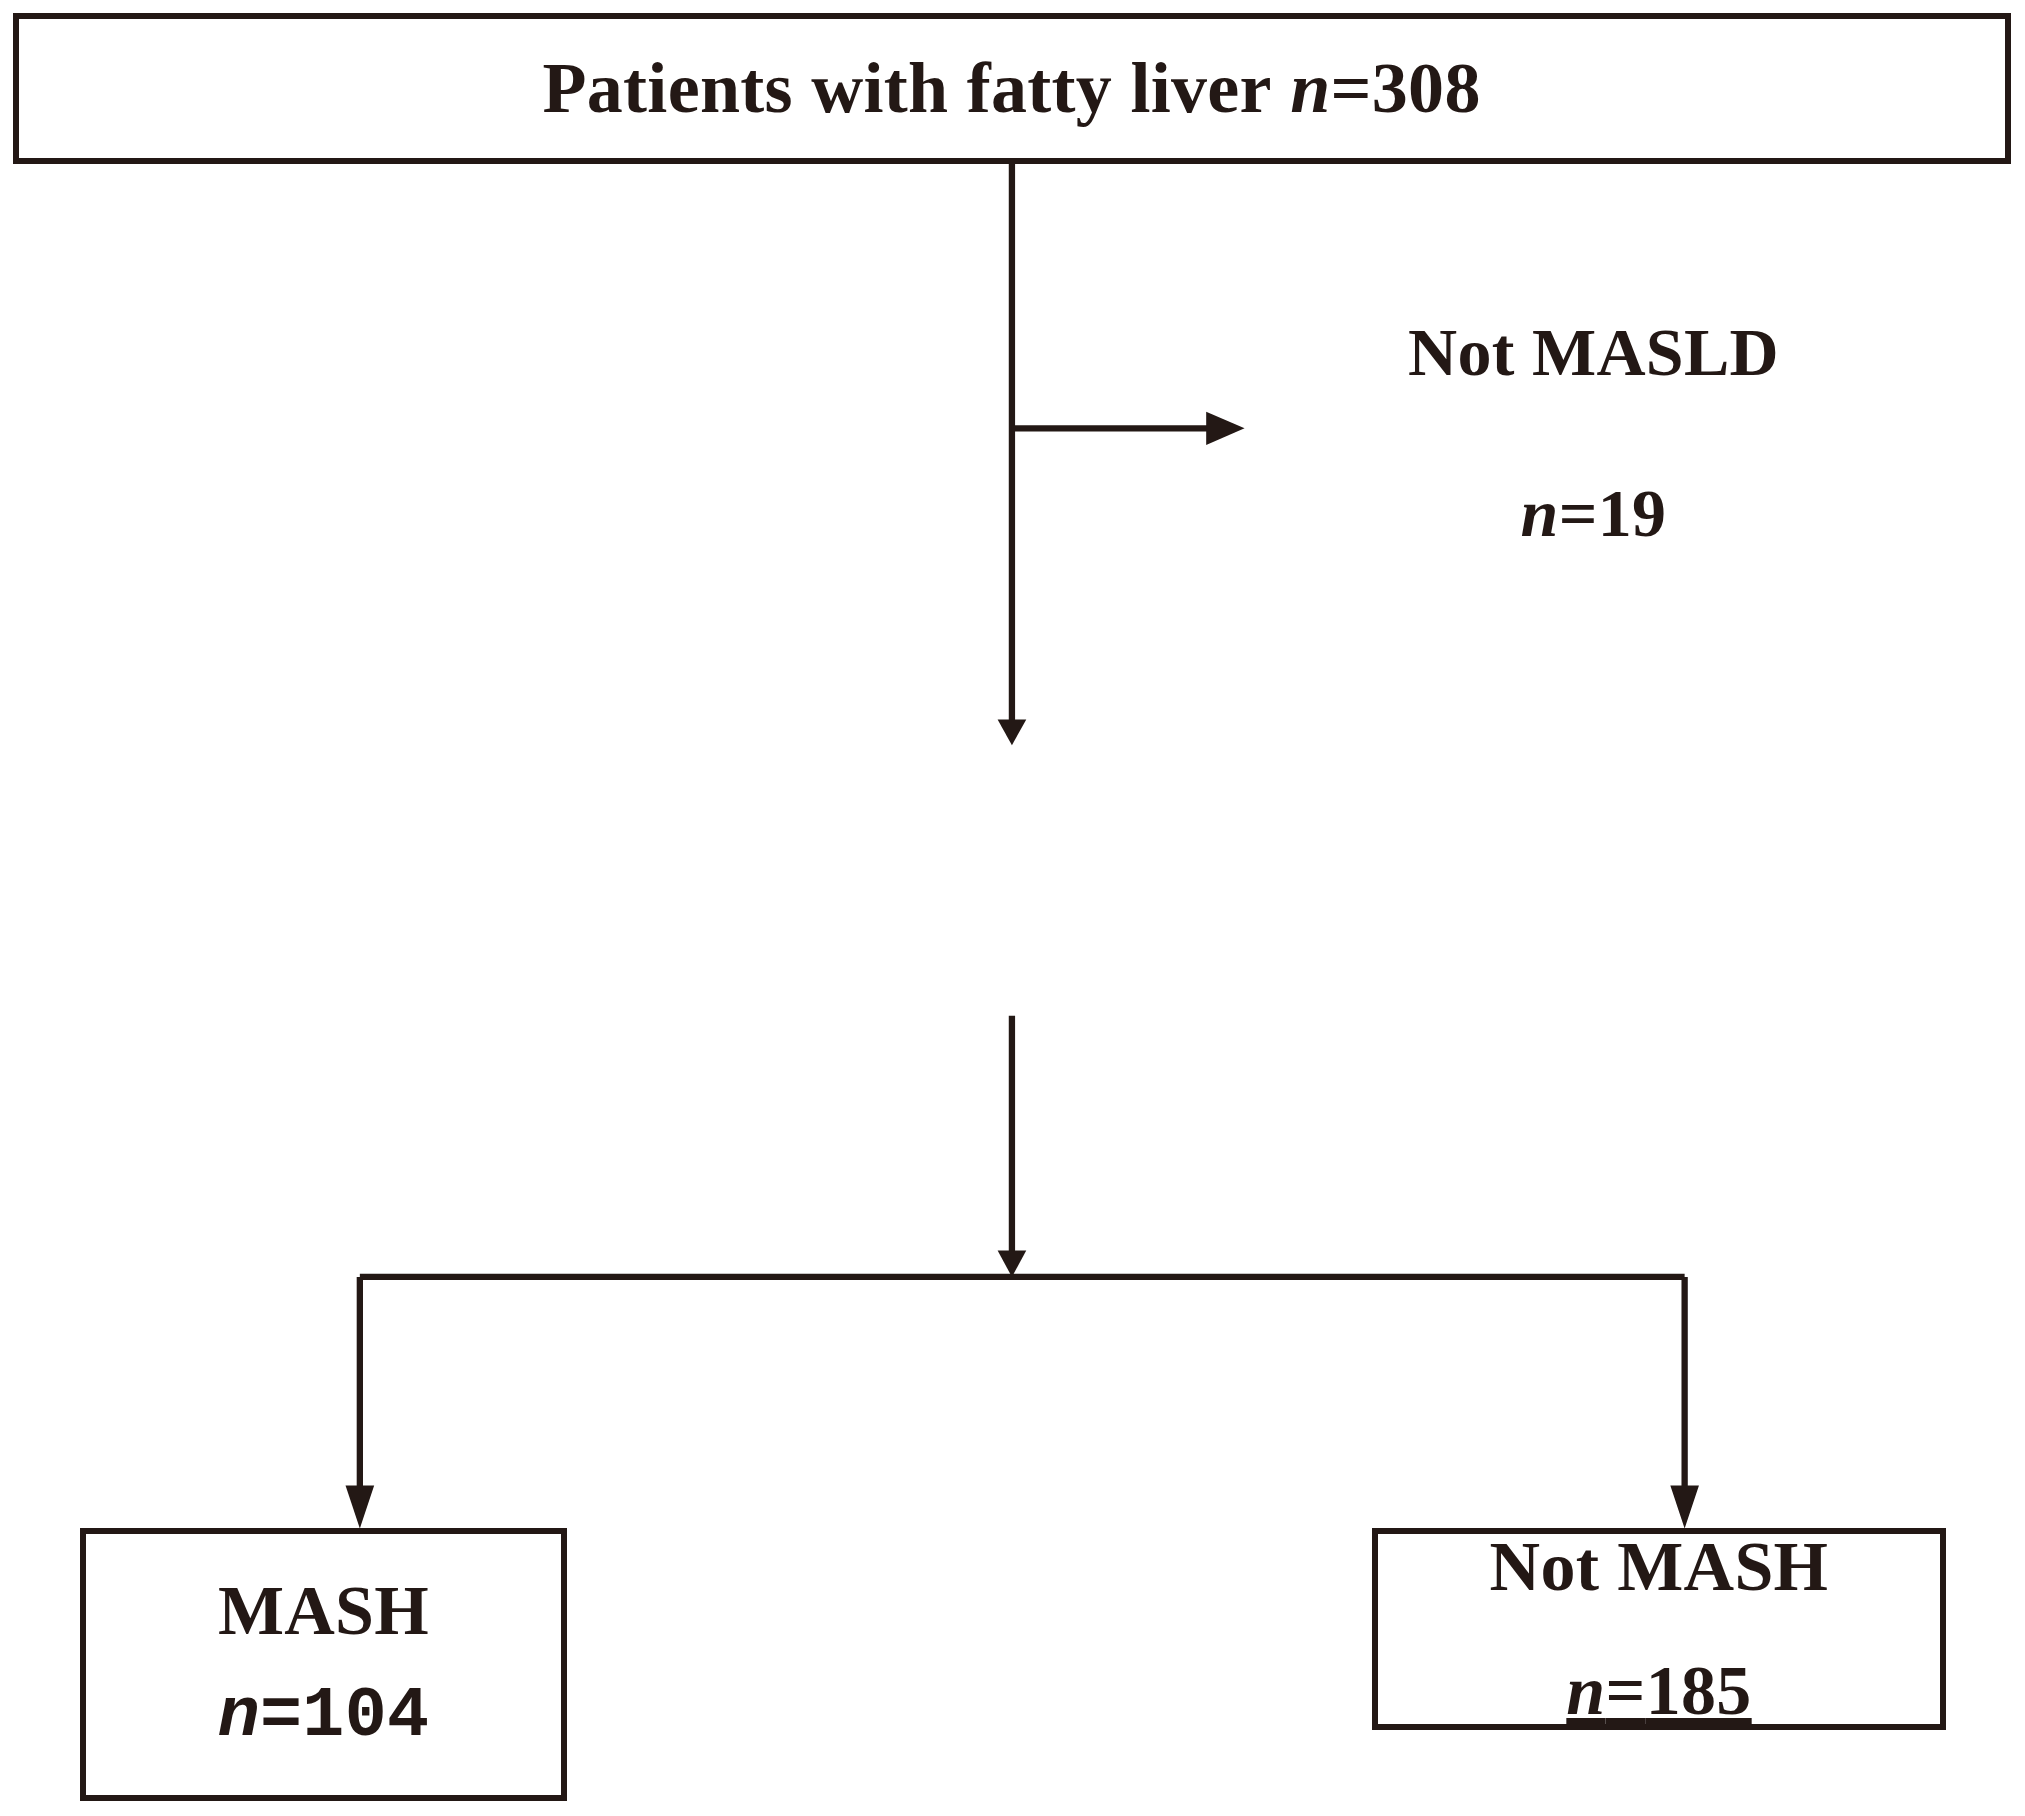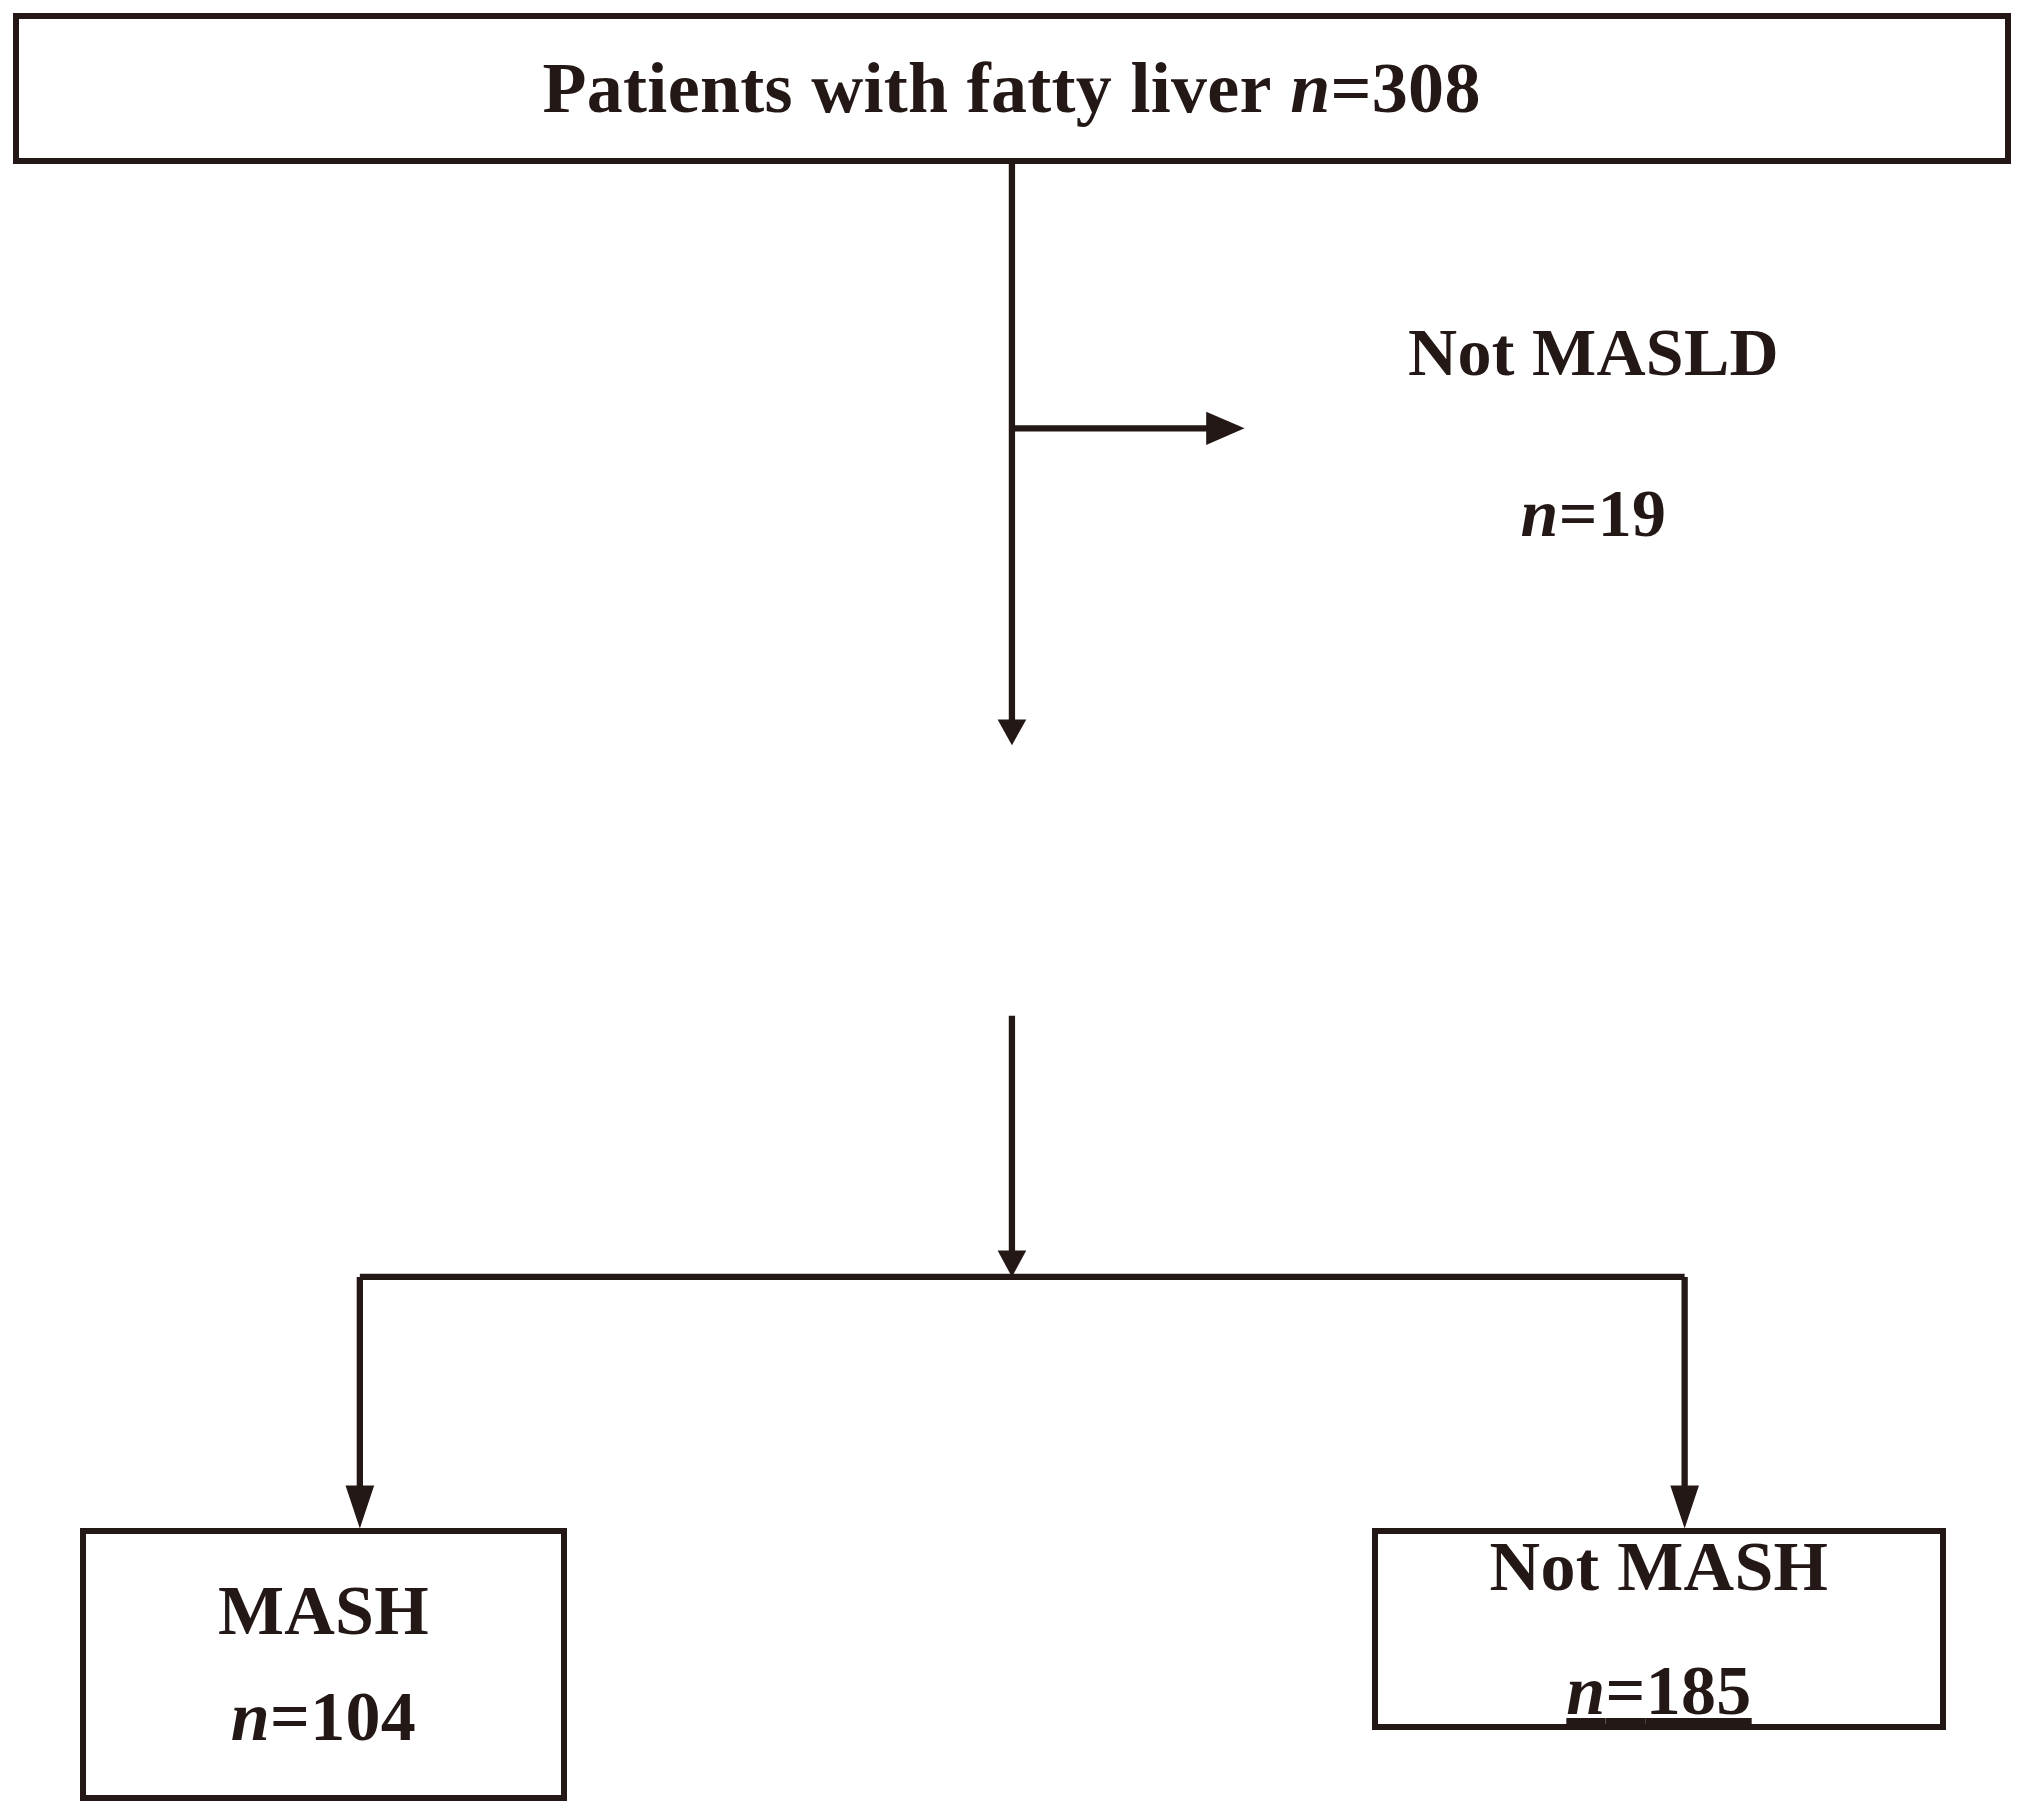--- a/index.html
+++ b/index.html
@@ -88,21 +88,21 @@
   #box-masld .line-2 { margin-top: 27.5px; }
 
   
   #box-mash {
     left: 80px;
     top: 1528px;
     width: 487px;
     height: 273px;
   }
   #box-mash .node-line { font-size: 70px; }
-  #box-mash .line-2 { margin-top: 27.5px; }
+  #box-mash .line-2 { margin-top: 27.5px; font-family: Liberation Mono, monospace; }
 
   
   #box-not-mash {
     left: 1372px;
     top: 1528px;
     width: 574px;
     height: 202px;
   }
   #box-not-mash .node-line { font-size: 70px; }
   #box-not-mash .line-2 { margin-top: 45px; text-decoration: underline; }

